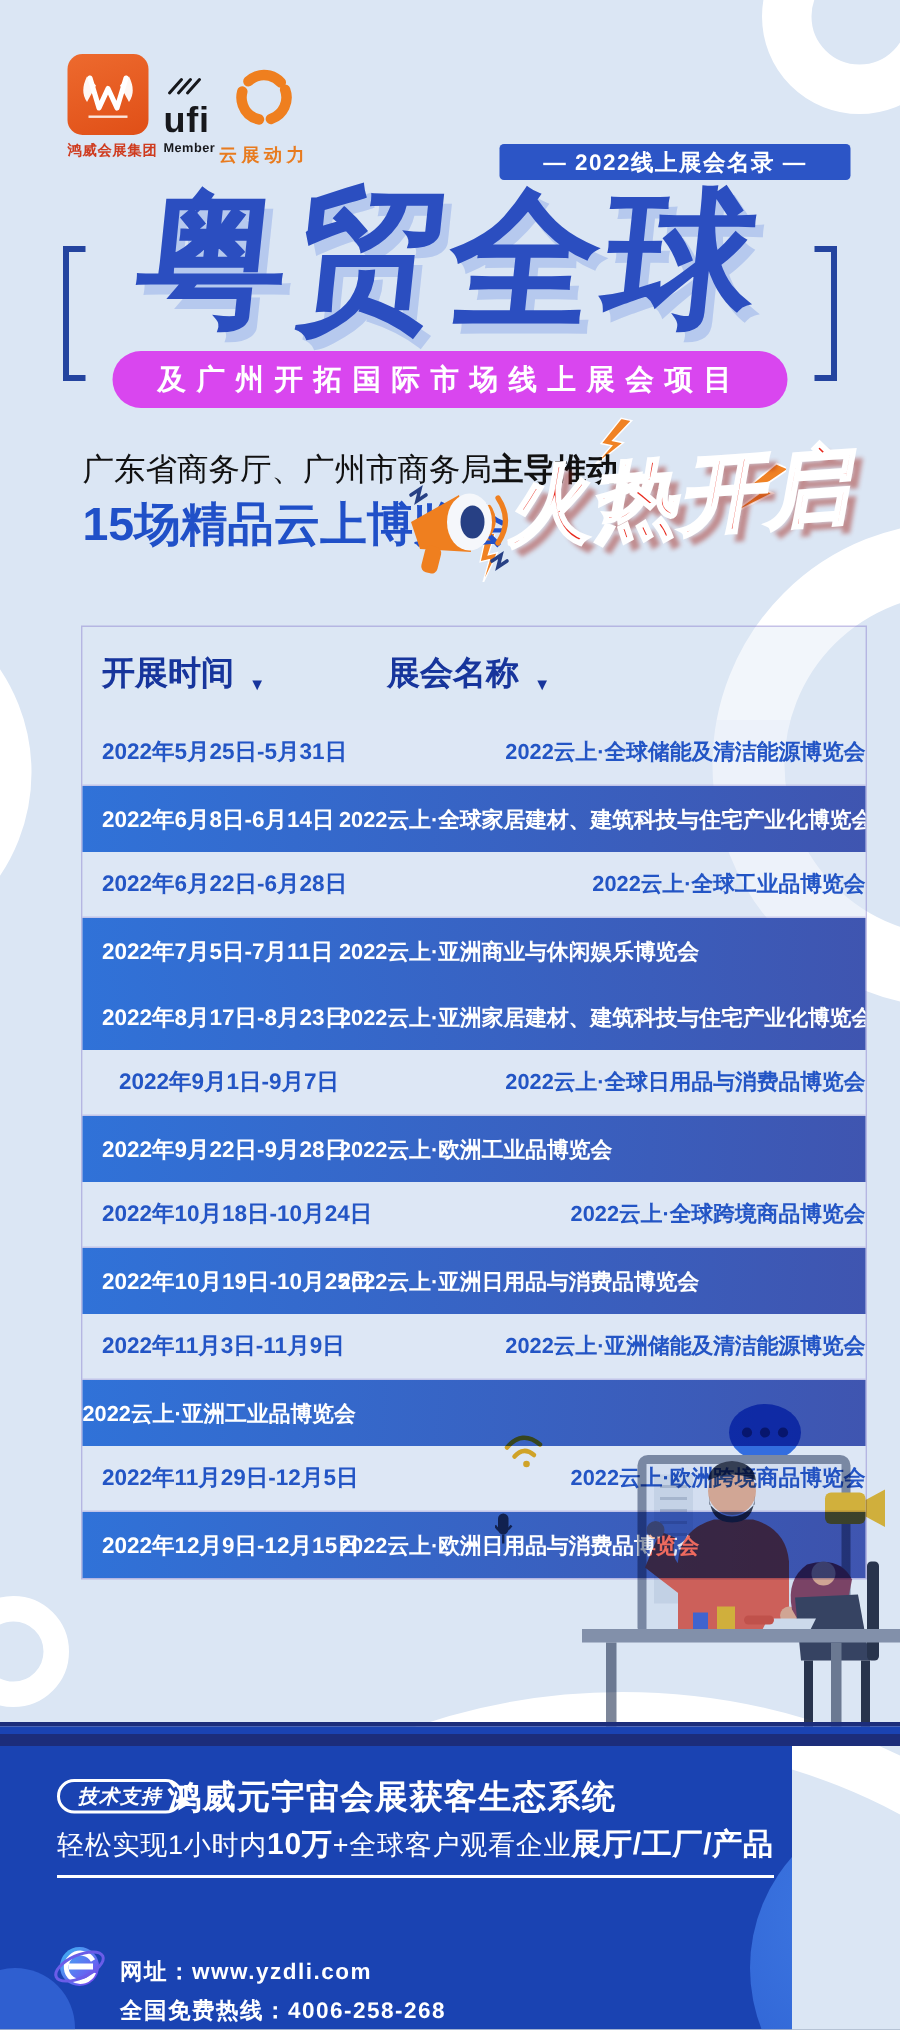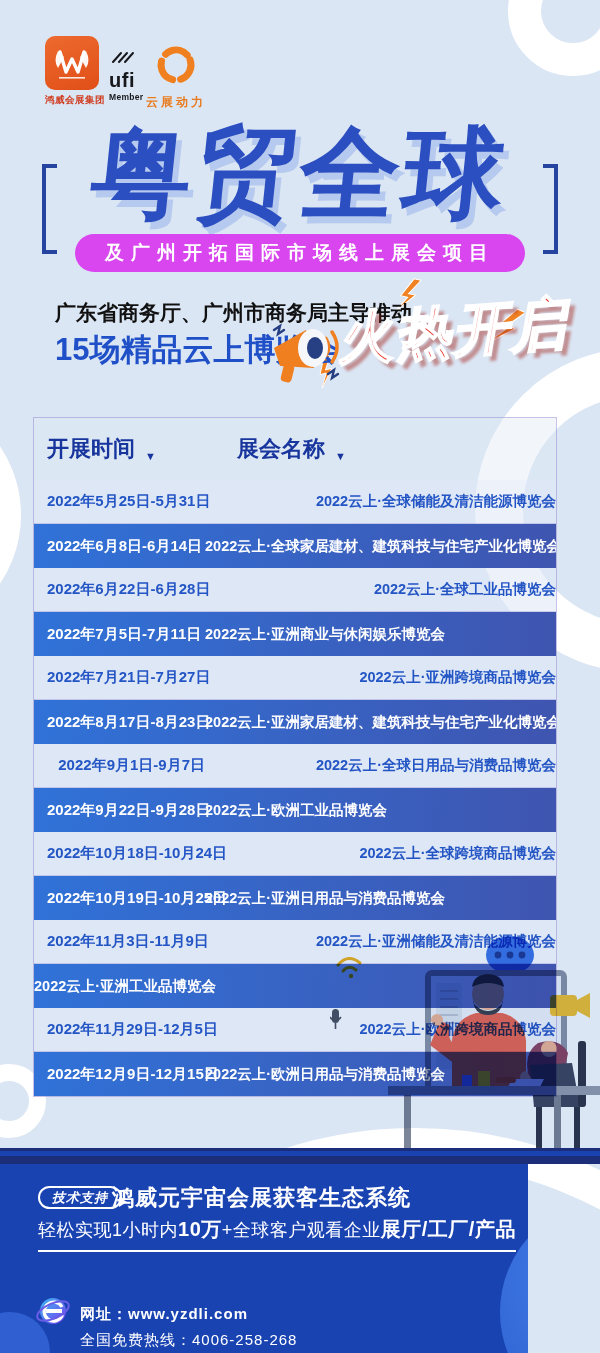--- a/index.html
+++ b/index.html
@@ -16,21 +16,21 @@
   .ring-lbig   { left:-225px; top:392px; width:246px; height:246px; border-width:42px; }
   .ring-bl     { left:-28px; top:1064px; width:74px;  height:74px;  border-width:17px; }
   .ring-bbig   { left:-10px; top:1128px; width:850px; height:850px; border-width:35px; }
 
   
   .logo-grandeur { position:absolute; left:45px; top:36px; width:56px; text-align:center; z-index:10; }
   .gr-box { width:54px; height:54px; border-radius:10px; background:linear-gradient(160deg,#ed6a2e,#e04f17);
             display:flex; align-items:center; justify-content:center; }
   .gr-label { margin-top:4px; font-size:9.5px; font-weight:bold; color:#cf3b1e; letter-spacing:0.5px; white-space:nowrap; }
   .logo-ufi { position:absolute; left:109px; top:50px; z-index:10; text-align:left; }
-  .ufi-word { font-size:20px; font-weight:900; color:#17181c; line-height:24px; letter-spacing:0.5px; }
+  .ufi-word { font-size:24px; font-weight:900; color:#17181c; line-height:24px; letter-spacing:0.5px; }
   .ufi-sub  { font-size:8.5px; font-weight:bold; color:#17181c; letter-spacing:0.3px; }
   .logo-cloud { position:absolute; left:146px; top:42px; width:60px; text-align:center; z-index:10; }
   .cl-label { margin-top:2px; font-size:12px; font-weight:bold; color:#e87b1e; letter-spacing:3px; white-space:nowrap; }
 
   
   .badge {
     position:absolute; left:333px; top:96px; width:234px; height:24px; z-index:10;
     background:#2c55c6; border-radius:3px; color:#fff; font-size:15px; font-weight:bold;
     display:flex; align-items:center; justify-content:center; letter-spacing:1px;
   }
@@ -41,33 +41,33 @@
   }
   .bracket { position:absolute; top:164px; width:15px; height:90px; z-index:10; }
   .bracket.left  { left:42px;  border-left:4px solid #24449f;  border-top:4px solid #24449f; border-bottom:4px solid #24449f; }
   .bracket.right { left:543px; border-right:4px solid #24449f; border-top:4px solid #24449f; border-bottom:4px solid #24449f; }
   .sub-pill {
     position:absolute; left:75px; top:234px; width:450px; height:38px; z-index:10;
     background:#d946ef; border-radius:19px; color:#fff; font-size:19px; font-weight:bold;
     display:flex; align-items:center; justify-content:center; letter-spacing:7px; white-space:nowrap;
   }
   .promo1 { position:absolute; left:55px; top:299px; z-index:10; font-size:21px; color:#111; font-weight:bold; white-space:nowrap; }
-  .promo1 b { font-weight:700; }
+  .promo1 b { font-weight:400; }
   .promo2 { position:absolute; left:55px; top:329px; z-index:10; font-size:31px; color:#2050c8; font-weight:900; white-space:nowrap; }
   .megaphone { position:absolute; left:268px; top:316px; z-index:11; }
   .hot-text {
     position:absolute; left:336px; top:294px; z-index:10; font-size:56px; font-weight:900; font-style:italic;
     color:#e8281c; letter-spacing:2px; transform:rotate(-4deg); white-space:nowrap;
     -webkit-text-stroke:2px #ffffff; text-shadow:5px 6px 3px rgba(160,30,20,0.45);
   }
   .bolt { position:absolute; z-index:9; }
 
   
   .expo-table {
-    position:absolute; left:33px; top:417px; width:524px; z-index:10;
+    position:absolute; left:54px; top:417px; width:524px; z-index:10;
     border:1px solid rgba(150,142,212,0.55);
   }
   .thead { height:62px; background:rgba(222,232,246,0.40); display:flex; align-items:center;
            color:#17359c; font-weight:800; font-size:22px; }
   .thead .h1 { width:171px; padding-left:13px; flex:none; white-space:nowrap; }
   .thead .h2 { flex:1; white-space:nowrap;margin-left:32px; }
   .tri { font-size:11px; margin-left:10px; position:relative; top:4px; }
   .row { height:44px; display:flex; align-items:center; }
   .row.blue  { background:linear-gradient(93deg,#3072d8 0%,#3f55b0 100%); color:#ffffff; }
   .row.light { background:rgba(222,232,246,0.55); color:#2355c5; border-bottom:1px solid rgba(156,148,216,0.40);text-align:right; }
@@ -97,21 +97,21 @@
     content:""; position:absolute; right:-7px; top:9px; width:0; height:0;
     border-left:8px solid #ffffff; border-top:5px solid transparent; border-bottom:5px solid transparent;
   }
   .sys-title { position:absolute; left:112px; top:19px; color:#fff; font-size:22px; font-weight:900; letter-spacing:1px; white-space:nowrap; }
   .benefit { position:absolute; left:38px; top:52px; color:#fff; font-size:18px; letter-spacing:0.5px;
              border-bottom:2px solid #fff; padding-bottom:7px; white-space:nowrap; }
   .benefit b { font-size:20px; font-weight:900; }
   .ie-icon { position:absolute; left:34px; top:128px; }
   .contact { position:absolute; left:80px; top:141px; color:#fff; }
   .contact .c1 { font-size:15px; font-weight:bold; letter-spacing:1px; margin-bottom:7px; white-space:nowrap; }
-  .contact .c2 { font-size:15px; font-weight:normal; letter-spacing:1px; white-space:nowrap; }
+  .contact .c2 { font-size:15px; font-weight:bold; letter-spacing:1px; white-space:nowrap; }
 </style>
 </head>
 <body>
 
 <div id="poster">
 
   <div class="ring ring-tr"></div>
   <div class="ring ring-table"></div>
   <div class="ring ring-lbig"></div>
 
@@ -142,20 +142,21 @@
     <div class="ufi-sub">Member</div>
   </div>
 
   <div class="logo-cloud">
     <svg width="46" height="46" viewBox="0 0 46 46">
       <circle cx="23" cy="23" r="15" fill="none" stroke="#ef7f1f" stroke-width="7" stroke-dasharray="24 8" stroke-linecap="round" transform="rotate(-20 23 23)"></circle>
     </svg>
     <div class="cl-label">云展动力</div>
   </div>
 
+  <div class="badge">— 2022线上展会名录 —</div>
   <div class="big-title">粤贸全球</div>
   <div class="bracket left"></div>
   <div class="bracket right"></div>
   <div class="sub-pill">及广州开拓国际市场线上展会项目</div>
 
   <div class="promo1"><b>广东省商务厅、广州市商务局</b><span>主导推动，</span></div>
   <div class="promo2">15场精品云上博览会</div>
 
   <svg class="megaphone" width="80" height="74" viewBox="0 0 80 74">
     <polyline points="6,14 12,10 10,18 16,14" fill="none" stroke="#274084" stroke-width="2.4" stroke-linecap="round"></polyline>
@@ -193,24 +194,20 @@
           <span class="cell date">2022年6月8日-6月14日</span>
           <span class="cell name">2022云上·全球家居建材、建筑科技与住宅产业化博览会</span>
         </div>
         <div class="row light">
           <span class="cell date">2022年6月22日-6月28日</span>
           <span class="cell name">2022云上·全球工业品博览会</span>
         </div>
         <div class="row blue">
           <span class="cell date">2022年7月5日-7月11日</span>
           <span class="cell name">2022云上·亚洲商业与休闲娱乐博览会</span>
-        </div>
-        <div class="row light">
-          <span class="cell date">2022年7月21日-7月27日</span>
-          <span class="cell name">2022云上·亚洲跨境商品博览会</span>
         </div>
         <div class="row blue">
           <span class="cell date">2022年8月17日-8月23日</span>
           <span class="cell name">2022云上·亚洲家居建材、建筑科技与住宅产业化博览会</span>
         </div>
         <div class="row light">
           <span class="cell date">2022年9月1日-9月7日</span>
           <span class="cell name">2022云上·全球日用品与消费品博览会</span>
         </div>
         <div class="row blue">

